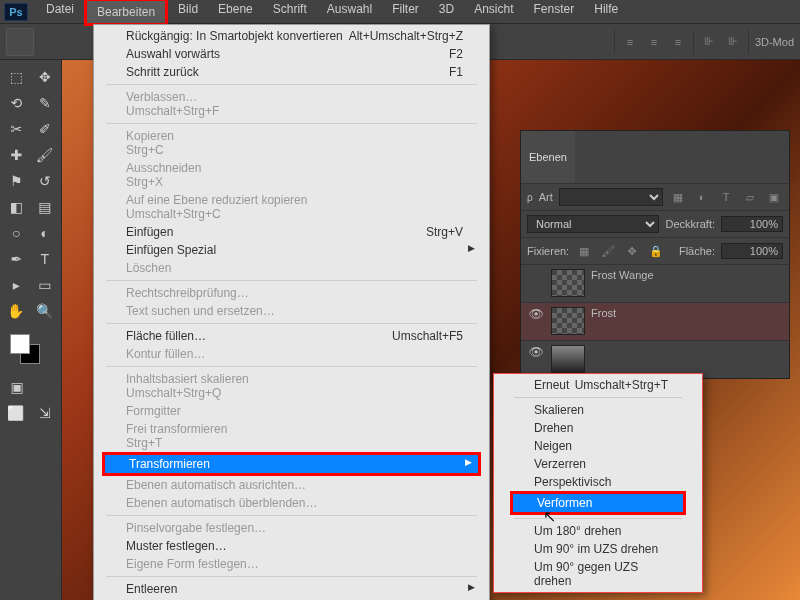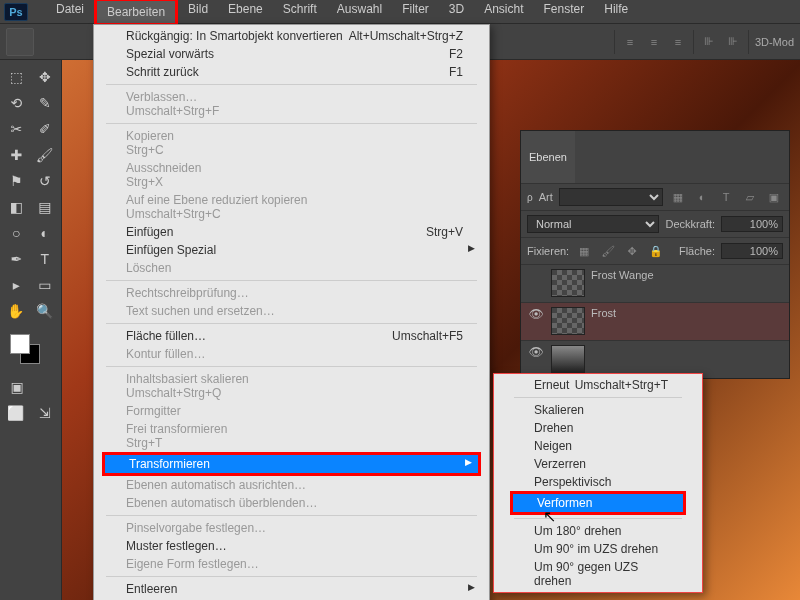--- a/index.html
+++ b/index.html
@@ -1,18 +1,18 @@
 <!DOCTYPE html>
 <html><head>
 <meta charset="utf-8">
 <style>
 * { box-sizing: border-box; margin: 0; padding: 0; font-family: "Segoe UI", Tahoma, sans-serif; }
 body { background: #3a3a3a; width: 800px; height: 600px; overflow: hidden; position: relative; }
 
-.menubar { background: #424242; height: 24px; display: flex; align-items: center; padding-left: 4px; border-bottom: 1px solid #2a2a2a; gap: 10px; }
+.menubar { background: #424242; height: 24px; display: flex; align-items: center; padding-left: 4px; border-bottom: 1px solid #2a2a2a; }
 .ps-logo { width: 24px; height: 18px; background: #0a1830; color: #4fa8d8; font-weight: bold; font-size: 11px; display: flex; align-items: center; justify-content: center; border-radius: 2px; margin-right: 8px; border: 1px solid #1a3a5a; }
 .menu-item { color: #ccc; font-size: 12px; padding: 4px 10px; cursor: pointer; }
 .menu-item.active { background: #5a5a5a; }
 .red-box { border: 3px solid red !important; }
 
 .optionsbar { background: #424242; height: 36px; border-bottom: 1px solid #2a2a2a; display: flex; align-items: center; padding: 0 6px; gap: 8px; }
 .opt-icon { width: 28px; height: 28px; background: #4a4a4a; border: 1px solid #555; border-radius: 2px; }
 
 .workspace { position: absolute; top: 60px; left: 0; right: 0; bottom: 0; background: linear-gradient(135deg, #d87838 0%, #a03818 30%, #4a1808 60%, #e88838 100%); }
 
@@ -140,21 +140,21 @@
       <div class="tool">⇲</div>
     </div>
 </div>
 
 <div class="dropdown" id="edit-menu">
     <div class="menu-row">
       <span>Rückgängig: In Smartobjekt konvertieren</span>
       <span>Alt+Umschalt+Strg+Z</span>
     </div>
     <div class="menu-row">
-      <span>Spezial vorwärts</span>
+      <span>Auswahl vorwärts</span>
       <span>F2</span>
     </div>
     <div class="menu-row">
       <span>Schritt zurück</span>
       <span>F1</span>
     </div>
     <div class="menu-sep"></div>
     <div class="menu-row disabled">
       <span>Verblassen…</span>
       <span>Umschalt+Strg+F</span>

